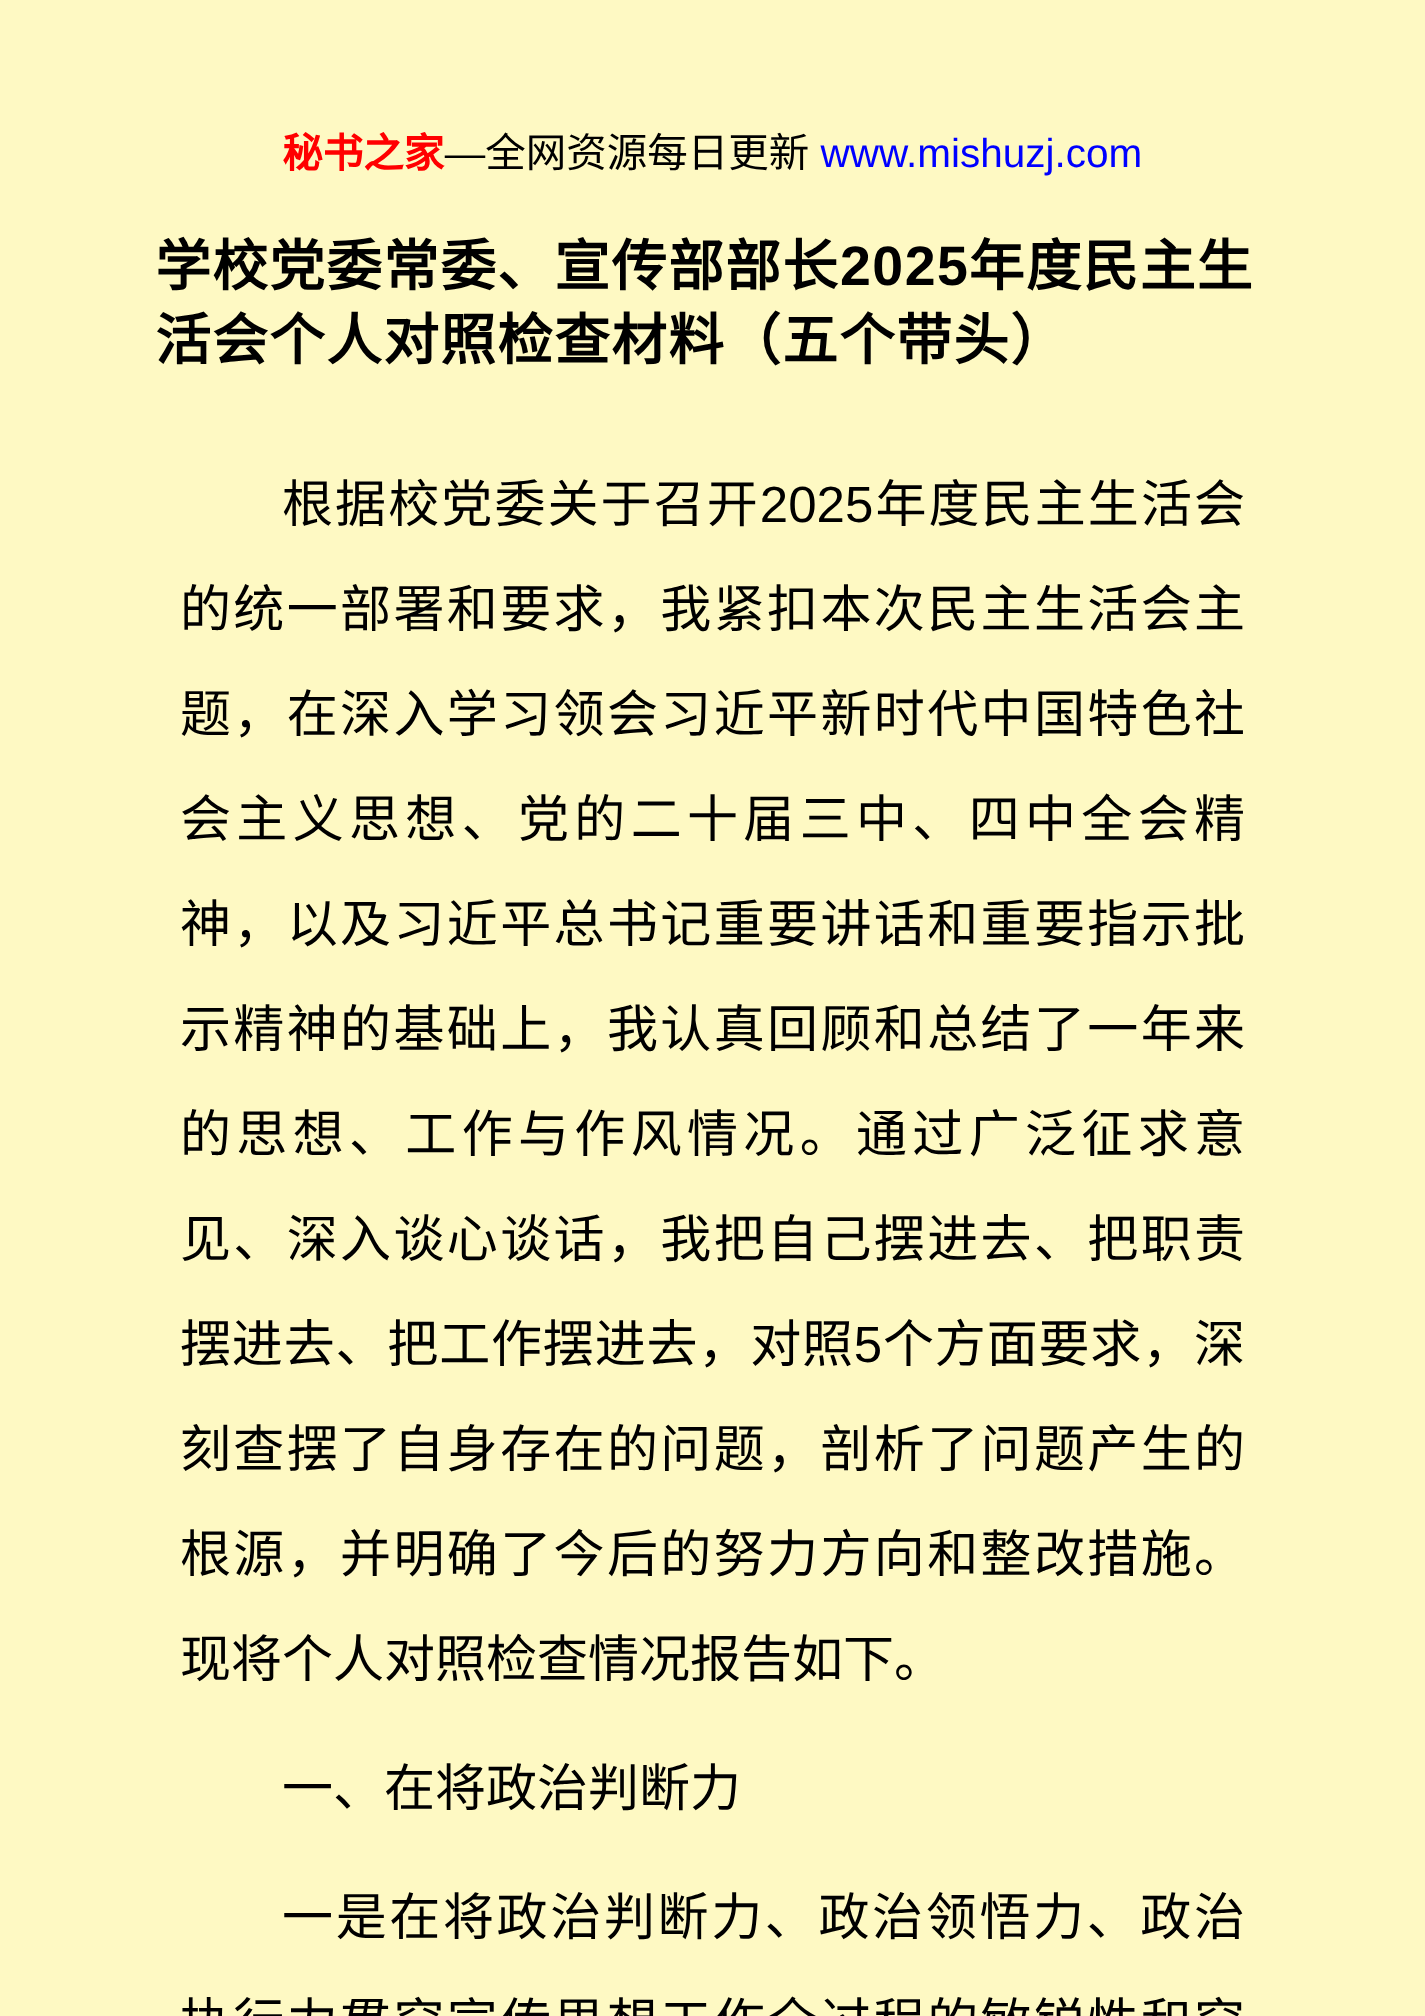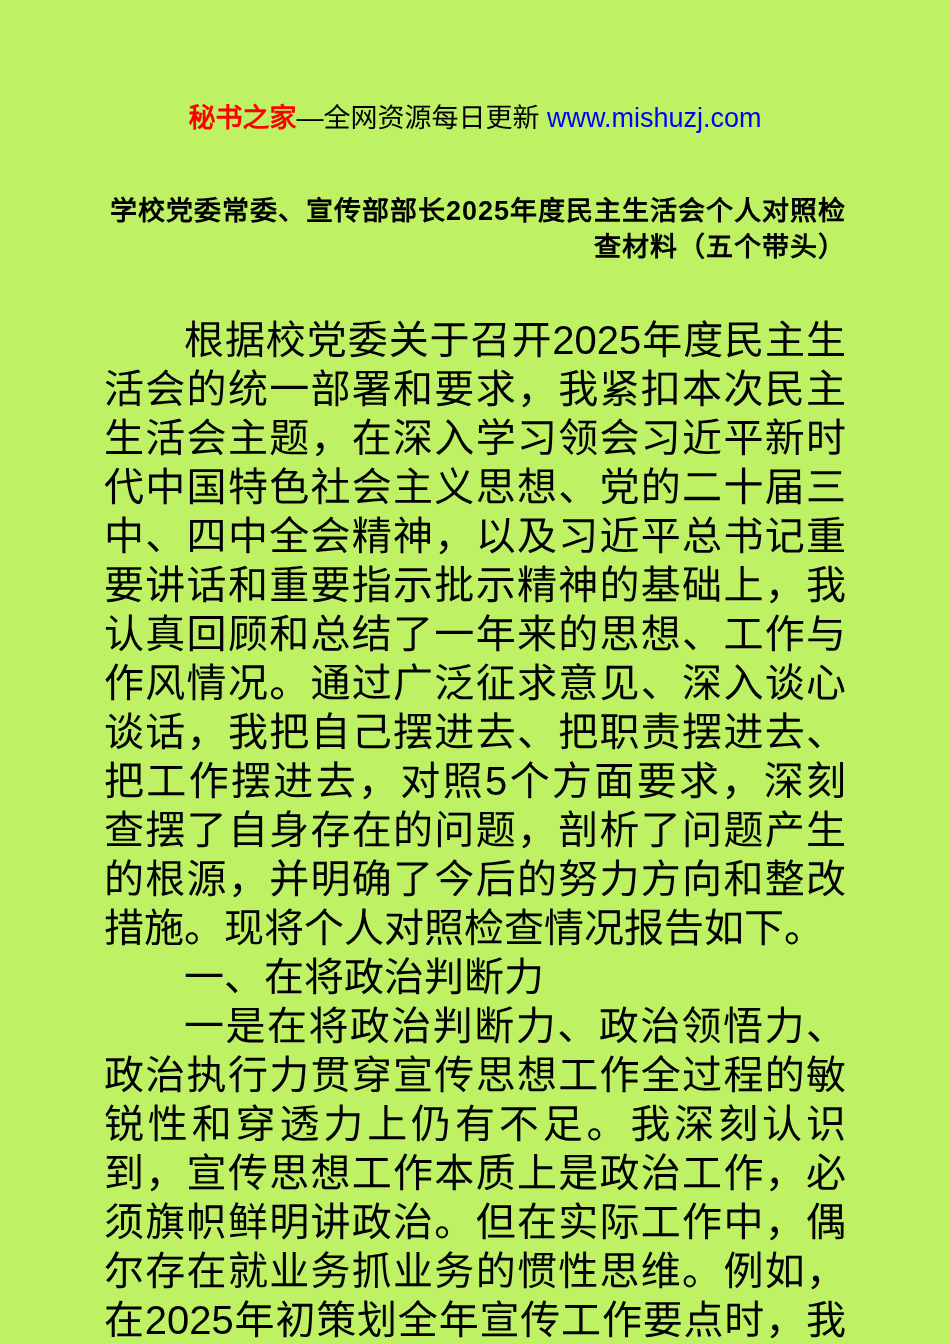--- a/index.html
+++ b/index.html
@@ -12,22 +12,22 @@
     width: 950px;
     height: 1344px;
     font-family: "Liberation Sans", sans-serif;
     color: #000000;
     overflow: hidden;
   }
   .page {
     width: 950px;
     height: 1344px;
     box-sizing: border-box;
-    padding: 16px 104px;
-    background: #bef264;
+    padding: 0 104px;
+    background: #fef9c3;
   }
   .site-header {
     padding-top: 86px;
     text-align: center;
     font-size: 27px;
     line-height: 1.2;
     white-space: nowrap;
   }
   .site-header .brand {
     color: #ff0000;
@@ -35,34 +35,34 @@
   }
   .site-header .tagline {
     color: #000000;
     font-weight: normal;
   }
   .site-header .url {
     color: #0000ff;
     font-weight: normal;
   }
   .doc-title {
-    margin: 60px 0 0 0;
-    text-align: right;
-    font-size: 27px;
+    margin: 36px 0 0 0;
+    text-align: left;
+    font-size: 37px;
     font-weight: bold;
     line-height: 1.32;
     letter-spacing: 1px;
   }
   .doc-body {
     margin-top: 50px;
   }
   .para {
-    margin: 0;
-    font-size: 40px;
-    line-height: 49px;
+    margin: 16px;
+    font-size: 34px;
+    line-height: 70px;
     text-align: justify;
     text-indent: 2em;
     word-break: break-all;
   }
   .para .lead {
     font-weight: normal;
   }
 </style>
 </head>
 <body>

